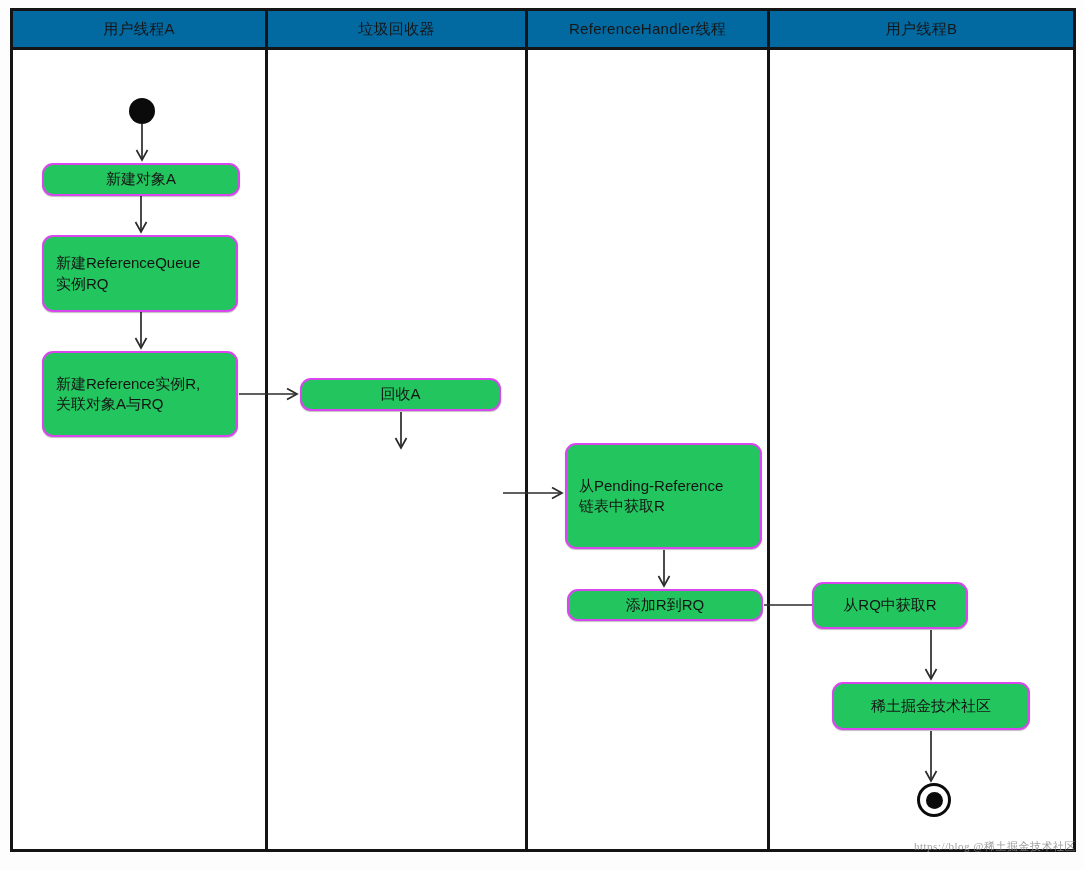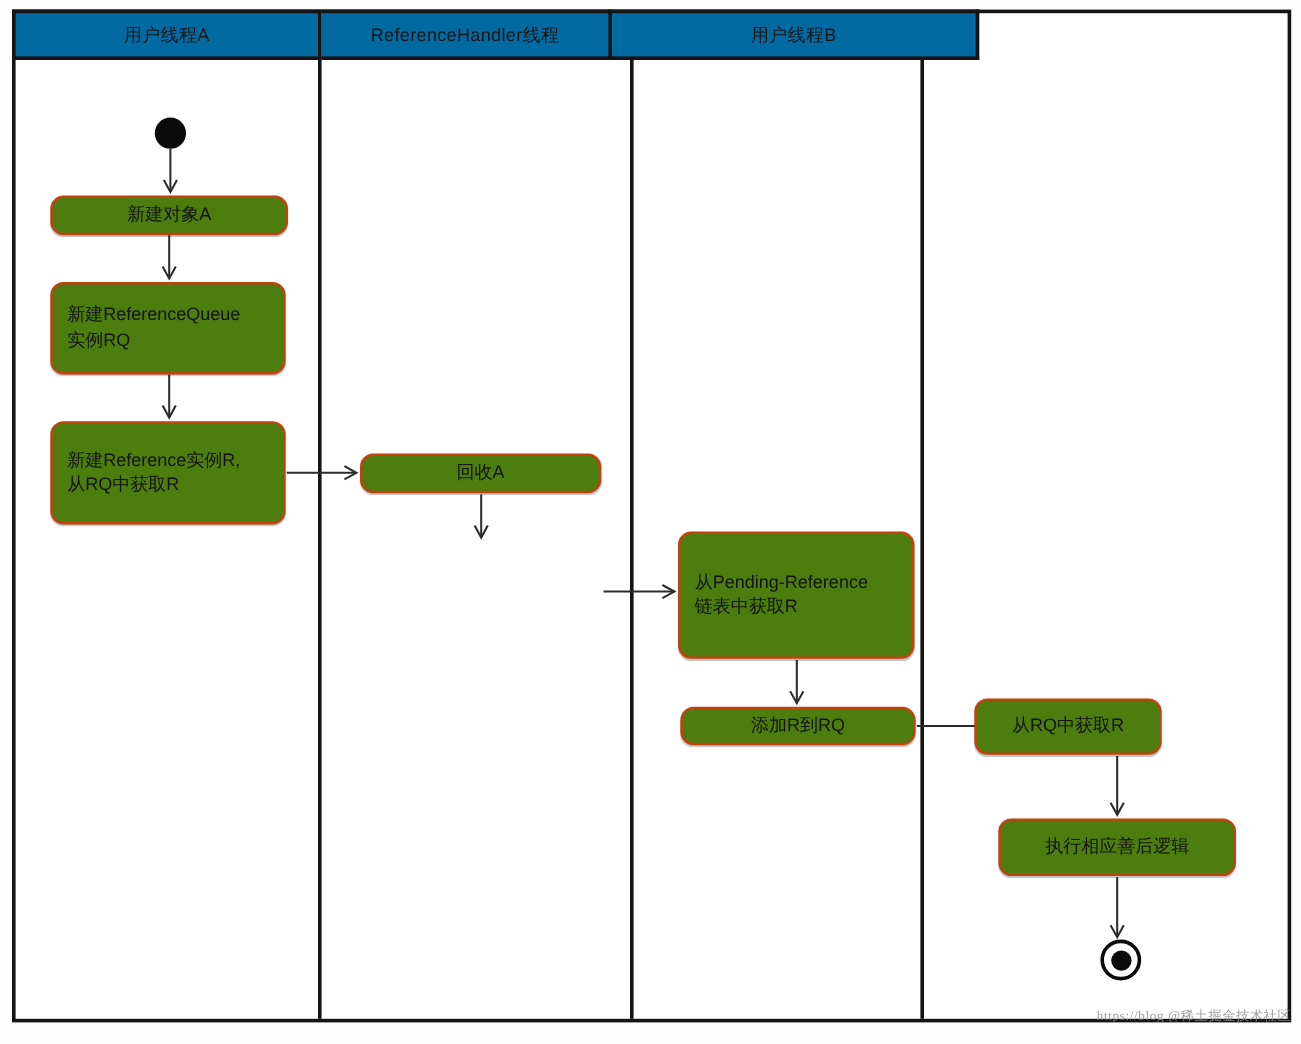--- a/index.html
+++ b/index.html
@@ -35,22 +35,22 @@
     font-size:15px;color:#161616;letter-spacing:.3px;
   }
   .header-cell:first-child{border-left:3px solid #141414;}
   .lane-divider{
     position:absolute;top:50px;width:3px;height:799px;
     background:#141414;
   }
   .node{
     position:absolute;
     box-sizing:border-box;
-    background:#4d7c0f;
-    border:2px solid #c2410c;
+    background:#22c55e;
+    border:2px solid #d946ef;
     border-radius:11px;
     display:flex;align-items:center;justify-content:center;
     font-size:15px;color:#141414;
     line-height:1.35;
     white-space:pre-line;
     text-align:center;
     box-shadow:0 1px 1px rgba(0,0,0,.25);
   }
   .node.ml{justify-content:flex-start;text-align:left;padding:18px 12px;}
   .start-node{
@@ -79,20 +79,21 @@
 </style>
 </head>
 <body>
 
 <div class="canvas">
 
   <div class="frame"></div>
 
   <div class="header-row">
     <div class="header-cell" style="width:258px">用户线程A</div>
+    <div class="header-cell" style="width:260px">垃圾回收器</div>
     <div class="header-cell" style="width:242px">ReferenceHandler线程</div>
     <div class="header-cell" style="width:306px">用户线程B</div>
   </div>
 
   <div class="lane-divider" style="left:265px"></div>
   <div class="lane-divider" style="left:525px"></div>
   <div class="lane-divider" style="left:767px"></div>
 
   <svg class="arrows" width="1084" height="870" viewBox="0 0 1084 870">
     <defs>
@@ -115,33 +116,33 @@
   </svg>
 
   <div class="start-node" style="left:129px;top:98px;width:26px;height:26px"></div>
 
   <div class="node" style="left:42px;top:163px;width:198px;height:33px">新建对象A</div>
 
   <div class="node ml" style="left:42px;top:235px;width:196px;height:77px">新建ReferenceQueue
 实例RQ</div>
 
   <div class="node ml" style="left:42px;top:351px;width:196px;height:86px">新建Reference实例R,
-从RQ中获取R</div>
+关联对象A与RQ</div>
 
   <div class="node" style="left:300px;top:378px;width:201px;height:33px">回收A</div>
 
 
   <div class="node ml" style="left:565px;top:443px;width:197px;height:106px">从Pending-Reference
 链表中获取R</div>
 
   <div class="node" style="left:567px;top:589px;width:196px;height:32px">添加R到RQ</div>
 
   <div class="node" style="left:812px;top:582px;width:156px;height:47px">从RQ中获取R</div>
 
-  <div class="node" style="left:832px;top:682px;width:198px;height:48px">执行相应善后逻辑</div>
+  <div class="node" style="left:832px;top:682px;width:198px;height:48px">稀土掘金技术社区</div>
 
   <div class="end-node" style="left:917px;top:783px;width:28px;height:28px">
     <div class="dot"></div>
   </div>
 
   <div class="watermark">https://blog @稀土掘金技术社区</div>
 
 </div>
 
 </body></html>

